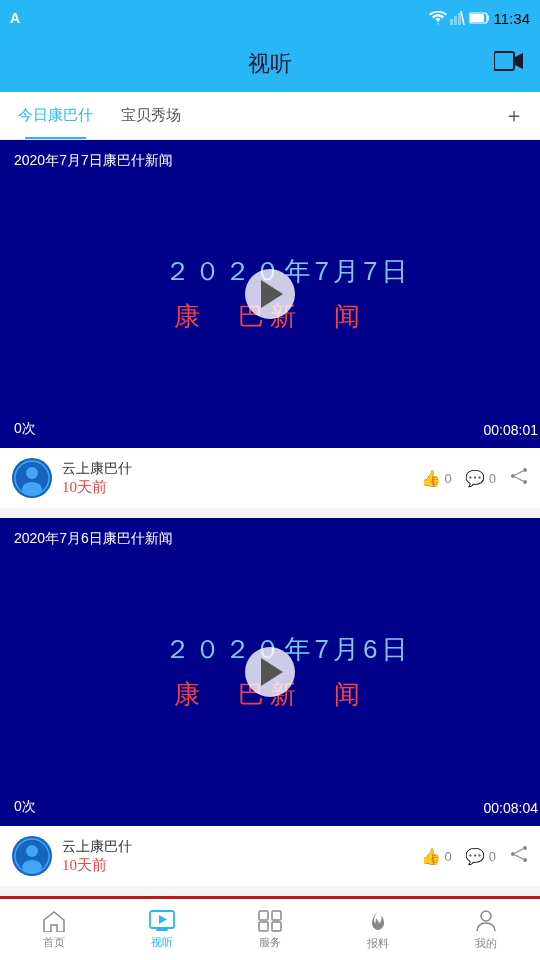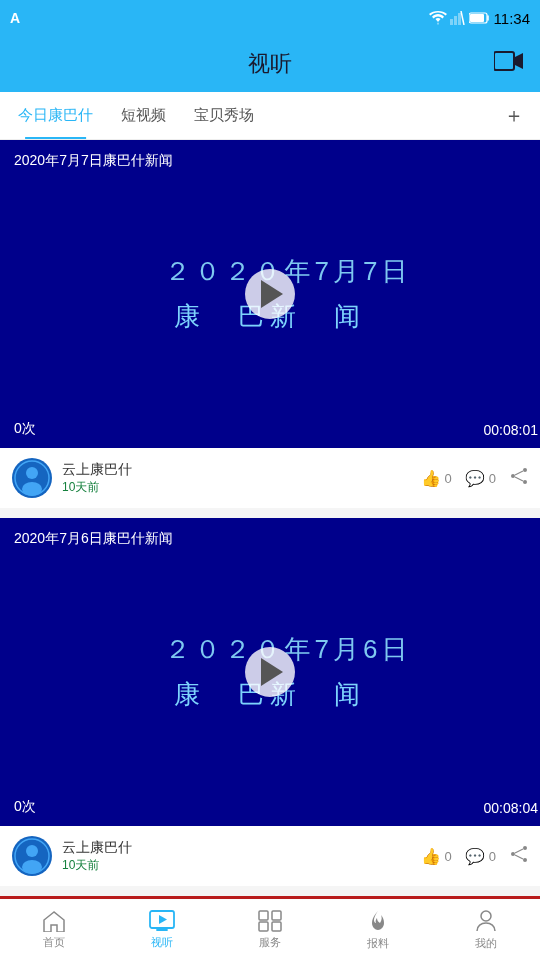--- a/index.html
+++ b/index.html
@@ -114,21 +114,21 @@
       left: 14px;
     }
     .video-center-date {
       color: #7ec8f0;
       font-size: 26px;
       letter-spacing: 4px;
       margin-bottom: 10px;
       margin-left: 36px;
     }
     .video-center-name {
-      color: #7dd3fc;
+      color: #ef4444;
       font-size: 26px;
       letter-spacing: 6px;
       display: flex;
       align-items: center;
     }
     .play-btn {
       width: 50px;
       height: 50px;
       background: rgba(255,255,255,0.8);
       border-radius: 50%;
@@ -176,28 +176,29 @@
       border-radius: 50%;
       background: #1565c0;
       display: flex;
       align-items: center;
       justify-content: center;
       overflow: hidden;
       flex-shrink: 0;
     }
     .meta-info {
       flex: 1;
+      font-family: Liberation Serif, serif;
     }
     .meta-name {
       font-size: 14px;
       color: #333;
     }
     .meta-time {
-      font-size: 12px;
-      color: #15803d;
+      font-size: 15px;
+      color: #ef4444;
     }
     .meta-actions {
       display: flex;
       align-items: center;
       gap: 14px;
     }
     .action-item {
       display: flex;
       align-items: center;
       gap: 3px;
@@ -285,23 +286,20 @@
     <svg width="30" height="24" viewBox="0 0 30 24" fill="none">
       <rect x="0" y="3" width="20" height="18" rx="2" stroke="#1a1a2e" stroke-width="2" fill="none"></rect>
       <polygon points="21,8 29,4 29,20 21,16" fill="#1a1a2e"></polygon>
     </svg>
   </div>
 </div>
 
 <div class="tabs">
   <div class="tab-item active">
     <span>今日康巴什</span>
-  </div>
-  <div class="tab-item">
-    <span>短视频</span>
   </div>
   <div class="tab-item">
     <span>宝贝秀场</span>
   </div>
   <div class="tab-add">＋</div>
 </div>
 
 <div class="content-area">
   <div class="video-list">
 

